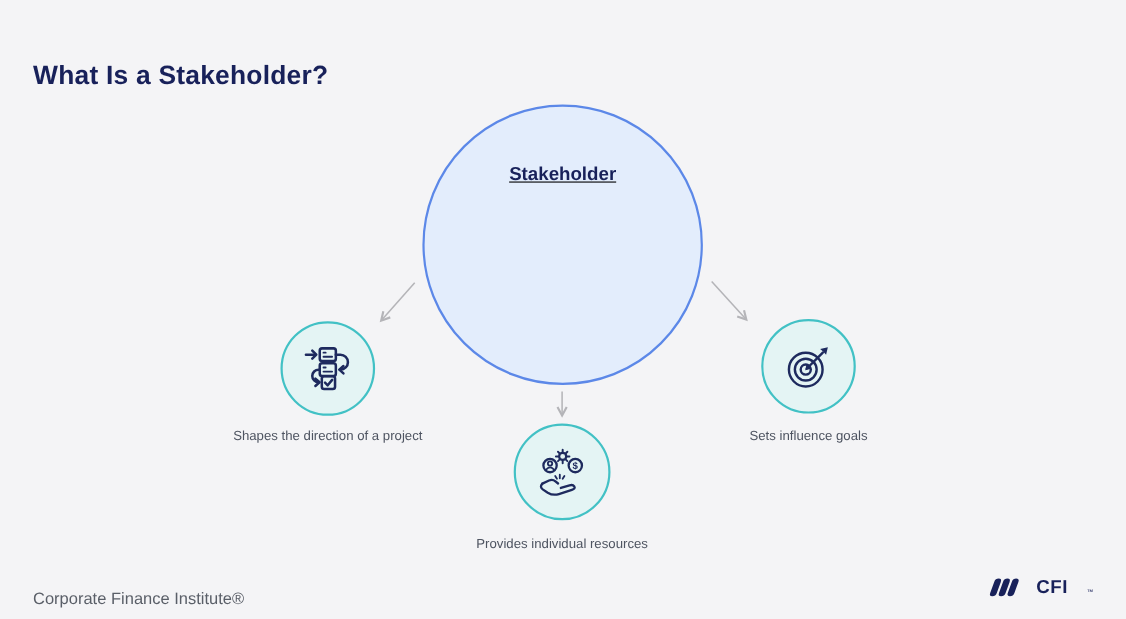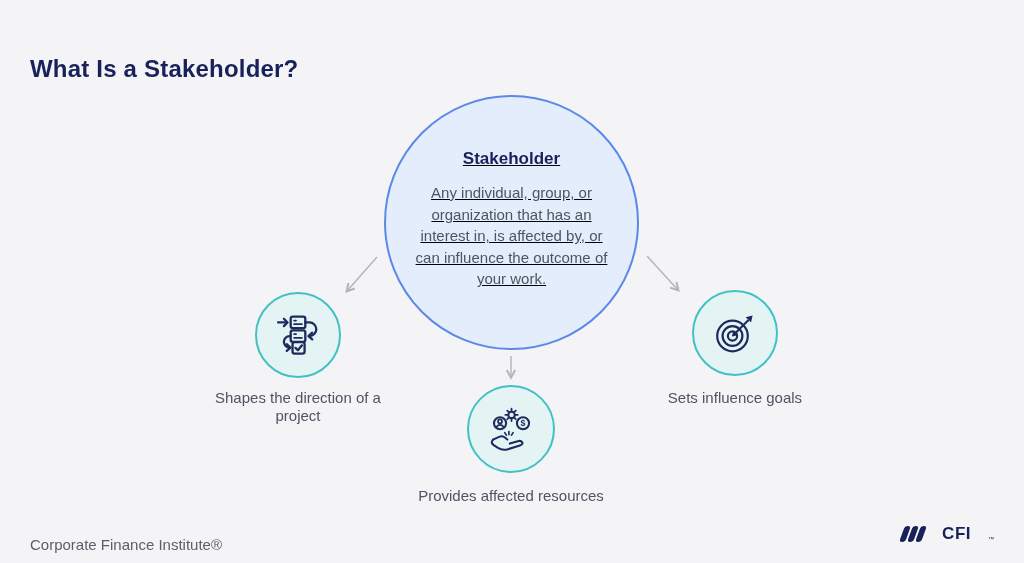--- a/index.html
+++ b/index.html
@@ -50,21 +50,21 @@
     background:var(--node-fill);
     border:2px solid var(--node-border);
     display:flex;align-items:center;justify-content:center;
     color:var(--icon-navy);
   }
   .node-left{left:255px;top:292px;width:86px;height:86px;}
   .node-mid{left:467px;top:385px;width:88px;height:88px;}
   .node-right{left:692px;top:290px;width:86px;height:86px;}
   .node-label{
     position:absolute;text-align:center;
-    font-size:15px;line-height:1.22;color:var(--text-gray);
+    font-size:12px;line-height:1.22;color:var(--text-gray);
   }
   .label-left{left:198px;top:389px;width:200px;}
   .label-mid{left:381px;top:487px;width:260px;}
   .label-right{left:635px;top:389px;width:200px;}
   .footer-attrib{
     position:absolute;left:30px;top:536px;
     font-size:15px;color:#5a5f68;
   }
   .logo{
     position:absolute;right:30px;top:524px;
@@ -90,21 +90,20 @@
       <path class="arrow-head" d="M1.5 1 L7 4 L1.5 7" fill="none" stroke-width="1.4"></path>
     </marker>
   </defs>
   <line x1="377" y1="257" x2="347" y2="291" stroke-width="1.4" marker-end="url(#ah)"></line>
   <line x1="511" y1="356" x2="511" y2="377" stroke-width="1.4" marker-end="url(#ah)"></line>
   <line x1="647" y1="256" x2="678" y2="290" stroke-width="1.4" marker-end="url(#ah)"></line>
 </svg>
 
 <div class="center-circle">
   <div class="center-heading">Stakeholder</div>
-  <div class="center-body">Any individual, group, or organization that has an interest in, is affected by, or can influence the outcome of your work.</div>
 </div>
 
 <div class="node node-left">
   <svg width="46" height="46" viewBox="0 0 44 44" fill="none" stroke="currentColor" stroke-width="2.2" stroke-linecap="round" stroke-linejoin="round">
     <path d="M3 10h7.5"></path>
     <path d="M8.5 6.5L12 10l-3.5 3.5"></path>
     <rect x="15" y="4.5" width="14" height="11" rx="2"></rect>
     <path d="M18.3 8.2h1.8" stroke-width="1.7"></path>
     <path d="M18.3 11.7h7.4" stroke-width="1.7"></path>
     <path d="M29 10h4a6.5 6.5 0 0 1 0 13h-0.5"></path>
@@ -127,21 +126,21 @@
     <path d="M9.2 20.9c1.8-2.5 4.8-2.5 6.6 0" stroke-width="1.6"></path>
     <circle cx="23.5" cy="9.5" r="3.1"></circle>
     <path d="M23.5 3.6v1.8M23.5 13.6v1.8M17.6 9.5h1.8M27.6 9.5h1.8M19.4 5.4l1.3 1.3M26.3 12.3l1.3 1.3M27.6 5.4l-1.3 1.3M20.7 12.3l-1.3 1.3" stroke-width="1.7"></path>
     <circle cx="34.5" cy="17.5" r="5.8"></circle>
     <text x="34.5" y="20.6" text-anchor="middle" font-size="8.5" font-weight="bold" fill="currentColor" stroke="none" font-family="Liberation Sans, sans-serif">$</text>
     <path d="M21 25.5v3M17 26.5l1.5 2.4M25 26.5l-1.5 2.4" stroke-width="1.6"></path>
     <path d="M5.8 33.2q-2.6 2.8.3 5l4.4 2.9q4.6 2.8 9.7 1.2l11.3-3.6q3.4-1.1 2.1-3.1-1.2-1.8-4.1-.9l-7.6 2.3"></path>
     <path d="M5.8 33.2l5.8-2.7q3.1-1.4 5.6.7l2.3 1.9"></path>
   </svg>
 </div>
-<div class="node-label label-mid">Provides affected resources</div>
+<div class="node-label label-mid">Provides individual resources</div>
 
 <div class="node node-right">
   <svg width="48" height="48" viewBox="0 0 48 48" fill="none" stroke="currentColor" stroke-width="2.2">
     <circle cx="21.5" cy="27" r="15.3"></circle>
     <circle cx="21.5" cy="27" r="9.9"></circle>
     <circle cx="21.5" cy="27" r="4.6"></circle>
     <path d="M22.5 26L37 11.5" stroke-linecap="round"></path>
     <path d="M34.6 8.2l7-1.6-1.6 7-2.5-2.9z" fill="currentColor" stroke="none"></path>
     <path d="M21 27.5l5.6-1.2-4.4-4.4z" fill="currentColor" stroke="none"></path>
   </svg>

